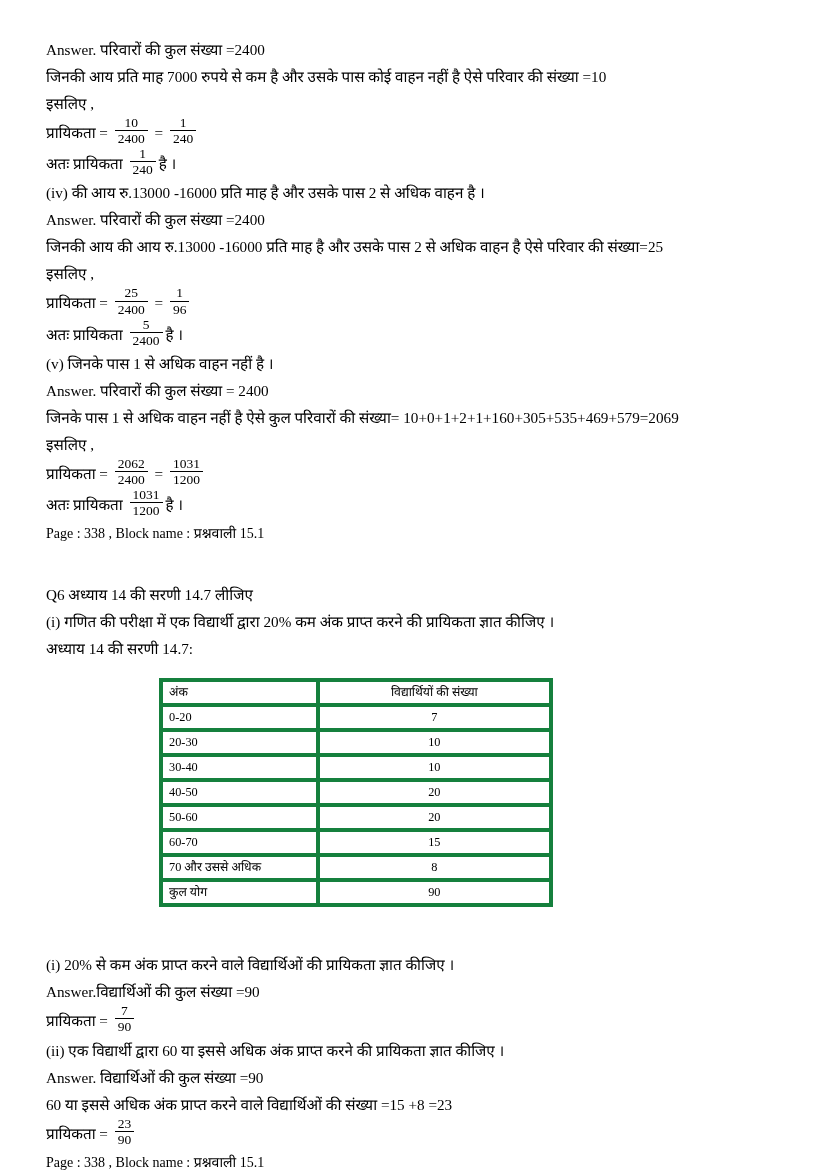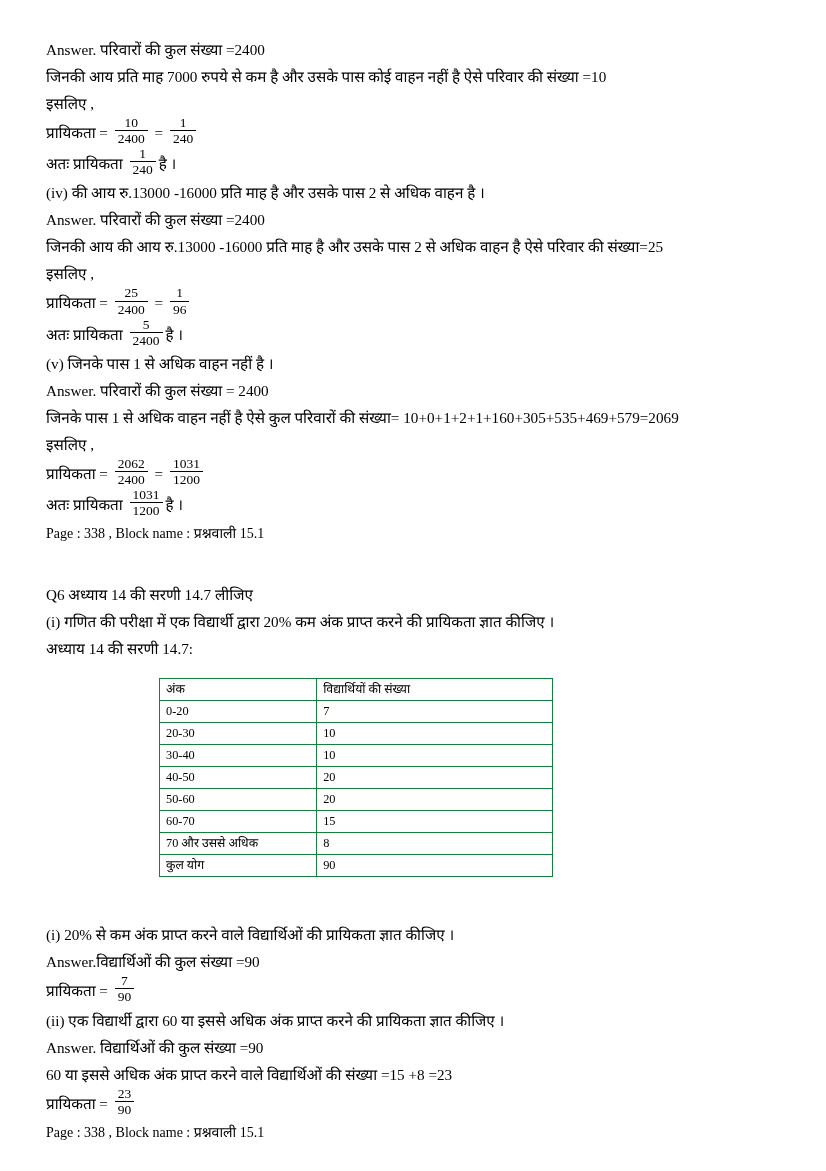--- a/index.html
+++ b/index.html
@@ -63,27 +63,27 @@
   .tbl-wrap {
     margin: 16px 0 0 113px;
   }
   table.data {
     border-collapse: collapse;
     width: 394px;
     font-size: 12.3px;
     font-family: "Liberation Serif", "DejaVu Serif", serif;
   }
   table.data td {
-    border: 1px solid #15803d;
+    border: 4px solid #15803d;
     padding: 3px 6px;
     height: 13px;
     line-height: 15px;
   }
   table.data td.col1 { width: 150px; }
-  table.data td.col2 { width: 232px; }
+  table.data td.col2 { width: 232px; text-align: center; }
 
   .pagemark {
     font-size: 14px;
     line-height: 27px;
   }
 </style>
 </head>
 <body>
 
 <div class="page">

